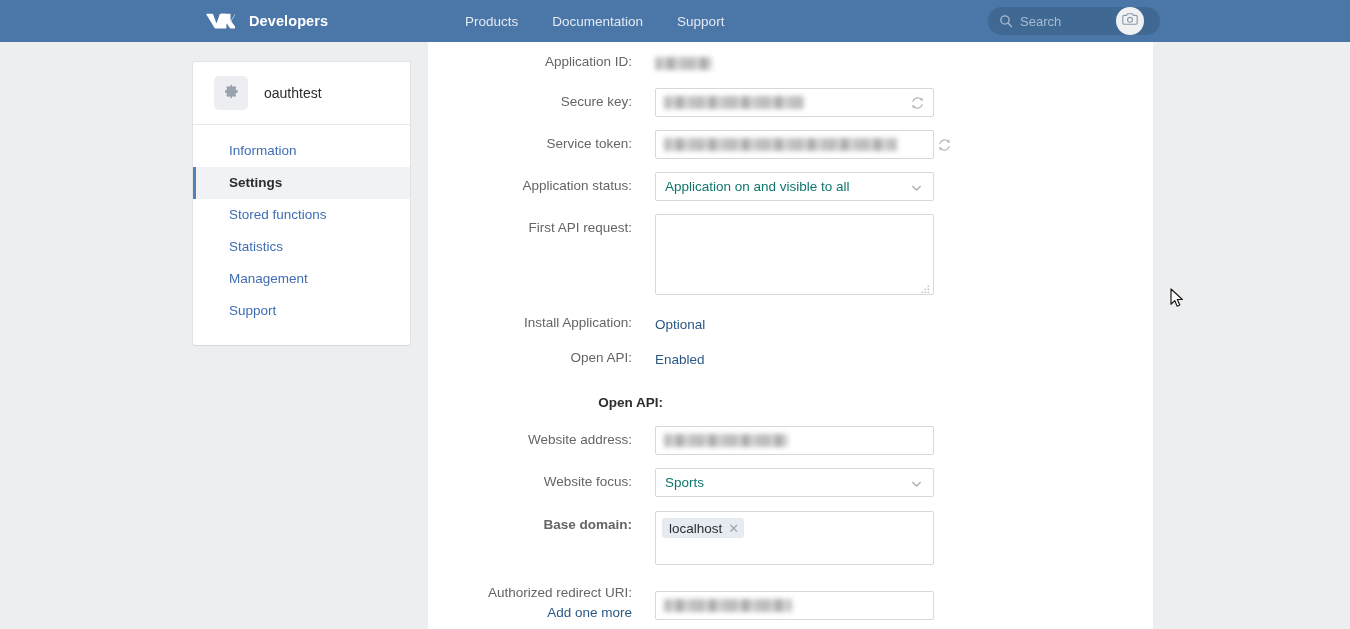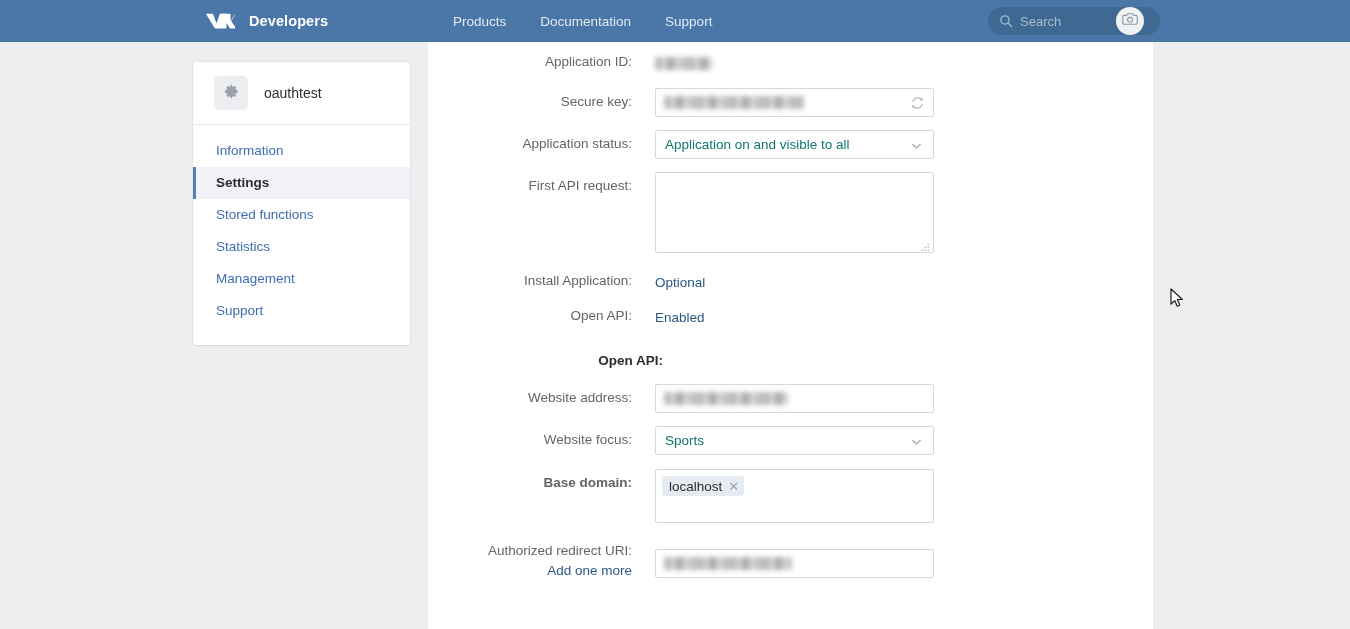--- a/index.html
+++ b/index.html
@@ -20,21 +20,21 @@
   }
   .brand {
     position: absolute; left: 205px;
     display: flex; align-items: center; height: 28px;
   }
   .vk-logo { width: 30px; height: 20px; display: block; }
   .brand-name {
     color: #ffffff; font-size: 14.5px; font-weight: bold;
     margin-left: 14px; letter-spacing: .1px;
   }
-  .nav { position: absolute; left: 436px; height: 42px; display: flex; }
+  .nav { position: absolute; left: 448px; height: 42px; display: flex; }
   .nav-item {
     height: 42px; display: flex; align-items: center;
     padding: 0 17px;
     color: #e3eaf2; font-size: 13.5px;
     cursor: pointer; white-space: nowrap;
   }
   .nav-item.active { background: #45688e; color: #ffffff; }
 
   .search-wrap {
     position: absolute; left: 988px; top: 7px;
@@ -75,21 +75,21 @@
     border-bottom: 1px solid #e7e8ec;
   }
   .app-avatar {
     width: 34px; height: 34px; border-radius: 5px;
     background: #eceef1; display:flex; align-items:center; justify-content:center;
   }
   .app-title { margin-left: 16px; color: #2c2d2e; font-size: 14px; }
   .menu { padding: 10px 0 18px 0; }
   .menu-item {
     position: relative; height: 32px; line-height: 32px;
-    padding-left: 23px; font-size: 13.5px; color: #3f6db4;
+    padding-left: 36px; font-size: 13.5px; color: #3f6db4;
     cursor: pointer;
   }
   .menu-item.active {
     background: #f0f2f5; color: #2c2d2e; font-weight: bold;
   }
   .menu-item.active::before {
     content: ""; position: absolute; left: 0; top: 0;
     width: 3px; height: 32px; background: #5181b8;
   }
 
@@ -240,20 +240,36 @@
             <path d="M13 5.2A5.5 5.5 0 0 0 3.1 6.3" fill="none" stroke="#b5b8bc" stroke-width="1.3" stroke-linecap="round"></path>
             <path d="M3 10.8A5.5 5.5 0 0 0 12.9 9.7" fill="none" stroke="#b5b8bc" stroke-width="1.3" stroke-linecap="round"></path>
             <path d="M13.4 2.2l-.3 3.2-3.1-.6z" fill="#b5b8bc"></path>
             <path d="M2.6 13.8l.3-3.2 3.1.6z" fill="#b5b8bc"></path>
           </svg>
         </span>
       </div>
     </div>
   </div>
 
+  <div class="row" style="margin-top:13px;">
+    <div class="label" style="padding-top:6px;">Service token:</div>
+    <div class="field">
+      <div class="input-box">
+        <span class="blur" style="width:233px;margin-left:8px;"></span>
+        <span class="icon-right" style="right:-19px;">
+          <svg width="15" height="15" viewBox="0 0 16 16" xmlns="http://www.w3.org/2000/svg">
+            <path d="M13 5.2A5.5 5.5 0 0 0 3.1 6.3" fill="none" stroke="#b5b8bc" stroke-width="1.3" stroke-linecap="round"></path>
+            <path d="M3 10.8A5.5 5.5 0 0 0 12.9 9.7" fill="none" stroke="#b5b8bc" stroke-width="1.3" stroke-linecap="round"></path>
+            <path d="M13.4 2.2l-.3 3.2-3.1-.6z" fill="#b5b8bc"></path>
+            <path d="M2.6 13.8l.3-3.2 3.1.6z" fill="#b5b8bc"></path>
+          </svg>
+        </span>
+      </div>
+    </div>
+  </div>
 
   <div class="row" style="margin-top:13px;">
     <div class="label" style="padding-top:6px;">Application status:</div>
     <div class="field">
       <div class="select-box">
         <span class="select-text">Application on and visible to all</span>
         <span class="chevron-right">
           <svg width="13" height="13" viewBox="0 0 14 14" xmlns="http://www.w3.org/2000/svg">
             <path d="M3 5.3L7 9.1l4-3.8" fill="none" stroke="#a9adb3" stroke-width="1.5" stroke-linecap="round" stroke-linejoin="round"></path>
           </svg>

